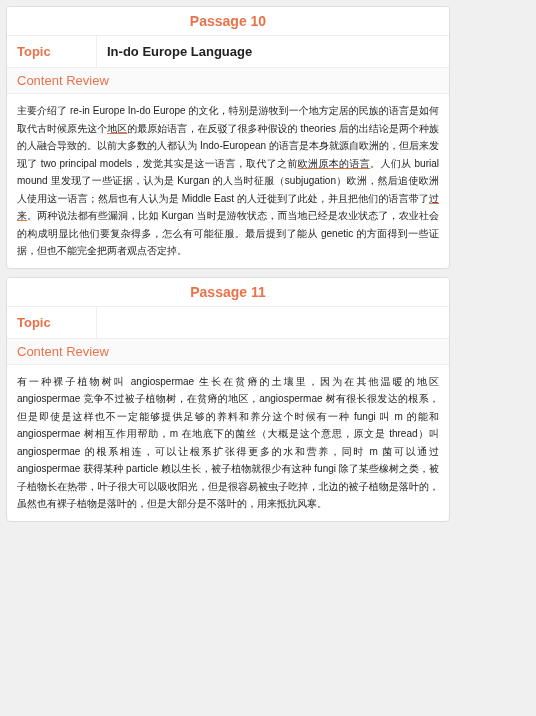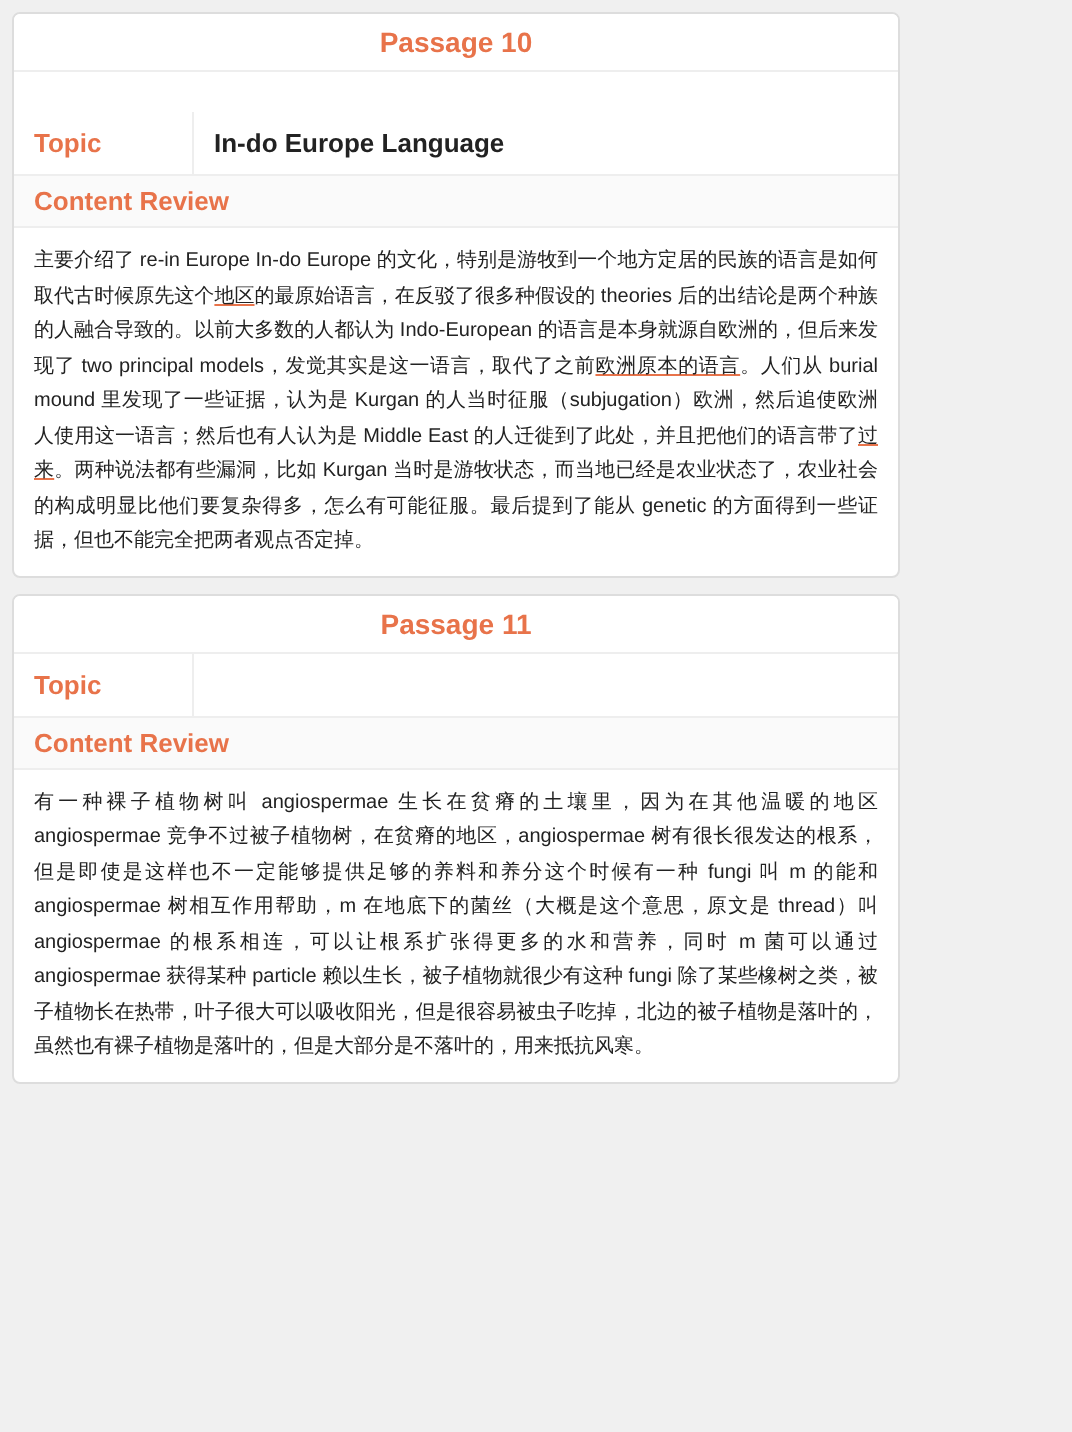--- a/index.html
+++ b/index.html
@@ -46,25 +46,24 @@
       display: flex;
       align-items: center;
     }
     .topic-value {
       padding: 8px 10px;
       font-weight: bold;
       font-size: 13px;
       display: flex;
       align-items: center;
       color: #222;
-      margin-top: 20px;
     }
     .content-review-header {
       padding: 5px 10px;
-      font-weight: bold;
+      font-weight: normal;
       color: #e8734a;
       font-size: 13px;
       border-bottom: 1px solid #eee;
       background: #fafafa;
     }
     .content-text {
       padding: 8px 10px;
       line-height: 1.75;
       color: #222;
       font-size: 10px;

